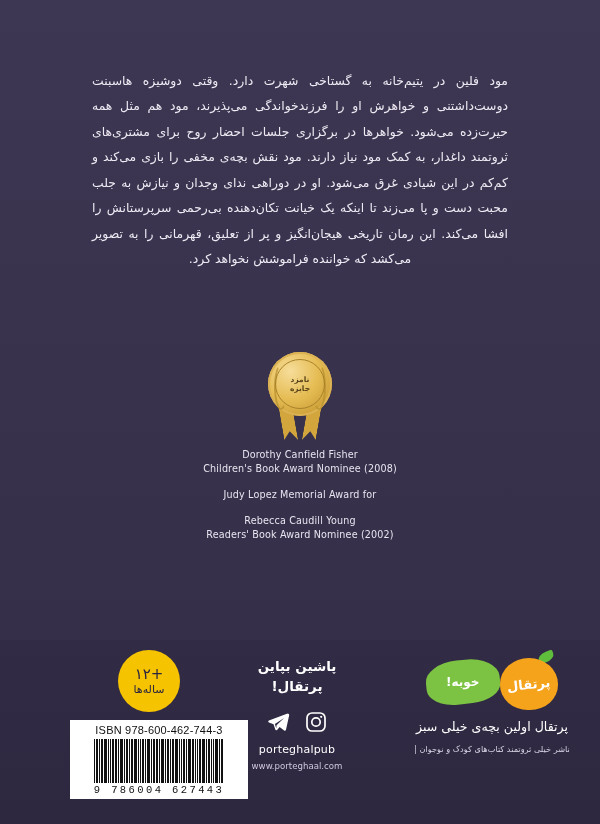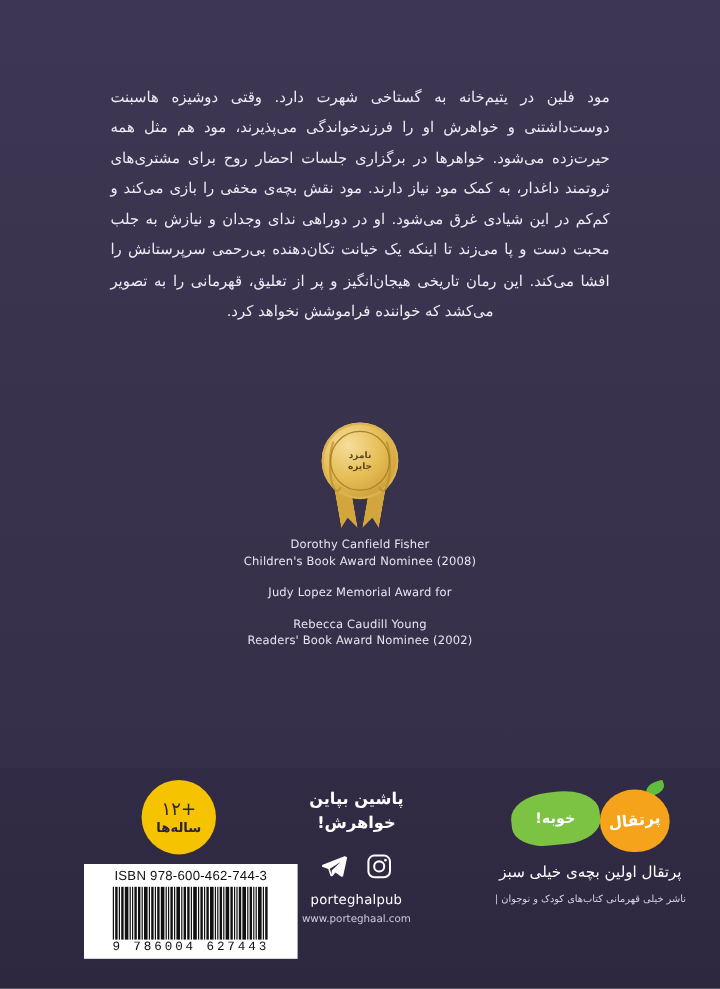--- a/index.html
+++ b/index.html
@@ -164,21 +164,21 @@
     direction: rtl;
     line-height: 1.2;
   }
   .age-badge .plus {
     font-size: 15px;
     font-weight: normal;
     letter-spacing: -0.4px;
   }
   .age-badge .years {
     font-size: 11px;
-    font-weight: bold;
+    font-weight: normal;
   }
 
   
   .isbn-block {
     position: absolute;
     top: 80px;
     left: 70px;
     width: 178px;
     background: #ffffff;
     padding: 4px 6px 3px 6px;
@@ -437,21 +437,21 @@
             <i style="width:1px"></i>
             <i style="width:2px"></i>
             <i style="width:1px"></i>
         </div>
         <div class="barcode-digits">9 786004 627443</div>
       </div>
 
       <div class="center-block">
         <div class="slogan">
           <div>پاشین بپاین</div>
-          <div>خواهرش!</div>
+          <div>پرتقال!</div>
         </div>
         <div class="social-icons">
           <span class="ico">
             <svg width="24" height="24" viewBox="0 0 24 24" fill="none" stroke="#ffffff" stroke-width="1.7">
               <rect x="3" y="3" width="18" height="18" rx="5"></rect>
               <circle cx="12" cy="12" r="4.2"></circle>
               <circle cx="17.2" cy="6.8" r="1.1" fill="#ffffff" stroke="none"></circle>
             </svg>
           </span>
           <span class="ico">
@@ -470,19 +470,19 @@
             <span>خوبه!</span>
           </div>
           <div class="orange-logo">
             <div class="leaf"></div>
             <div class="fruit">
               <span>پرتقال</span>
             </div>
           </div>
         </div>
         <div class="pub-name">پرتقال اولین بچه‌ی خیلی سبز</div>
-        <div class="pub-desc">ناشر خیلی قهرمانی کتاب‌های کودک و نوجوان |</div>
+        <div class="pub-desc">ناشر خیلی ثروتمند کتاب‌های کودک و نوجوان |</div>
       </div>
 
     </div>
   </div>
 
 </div>
 
 </body></html>

